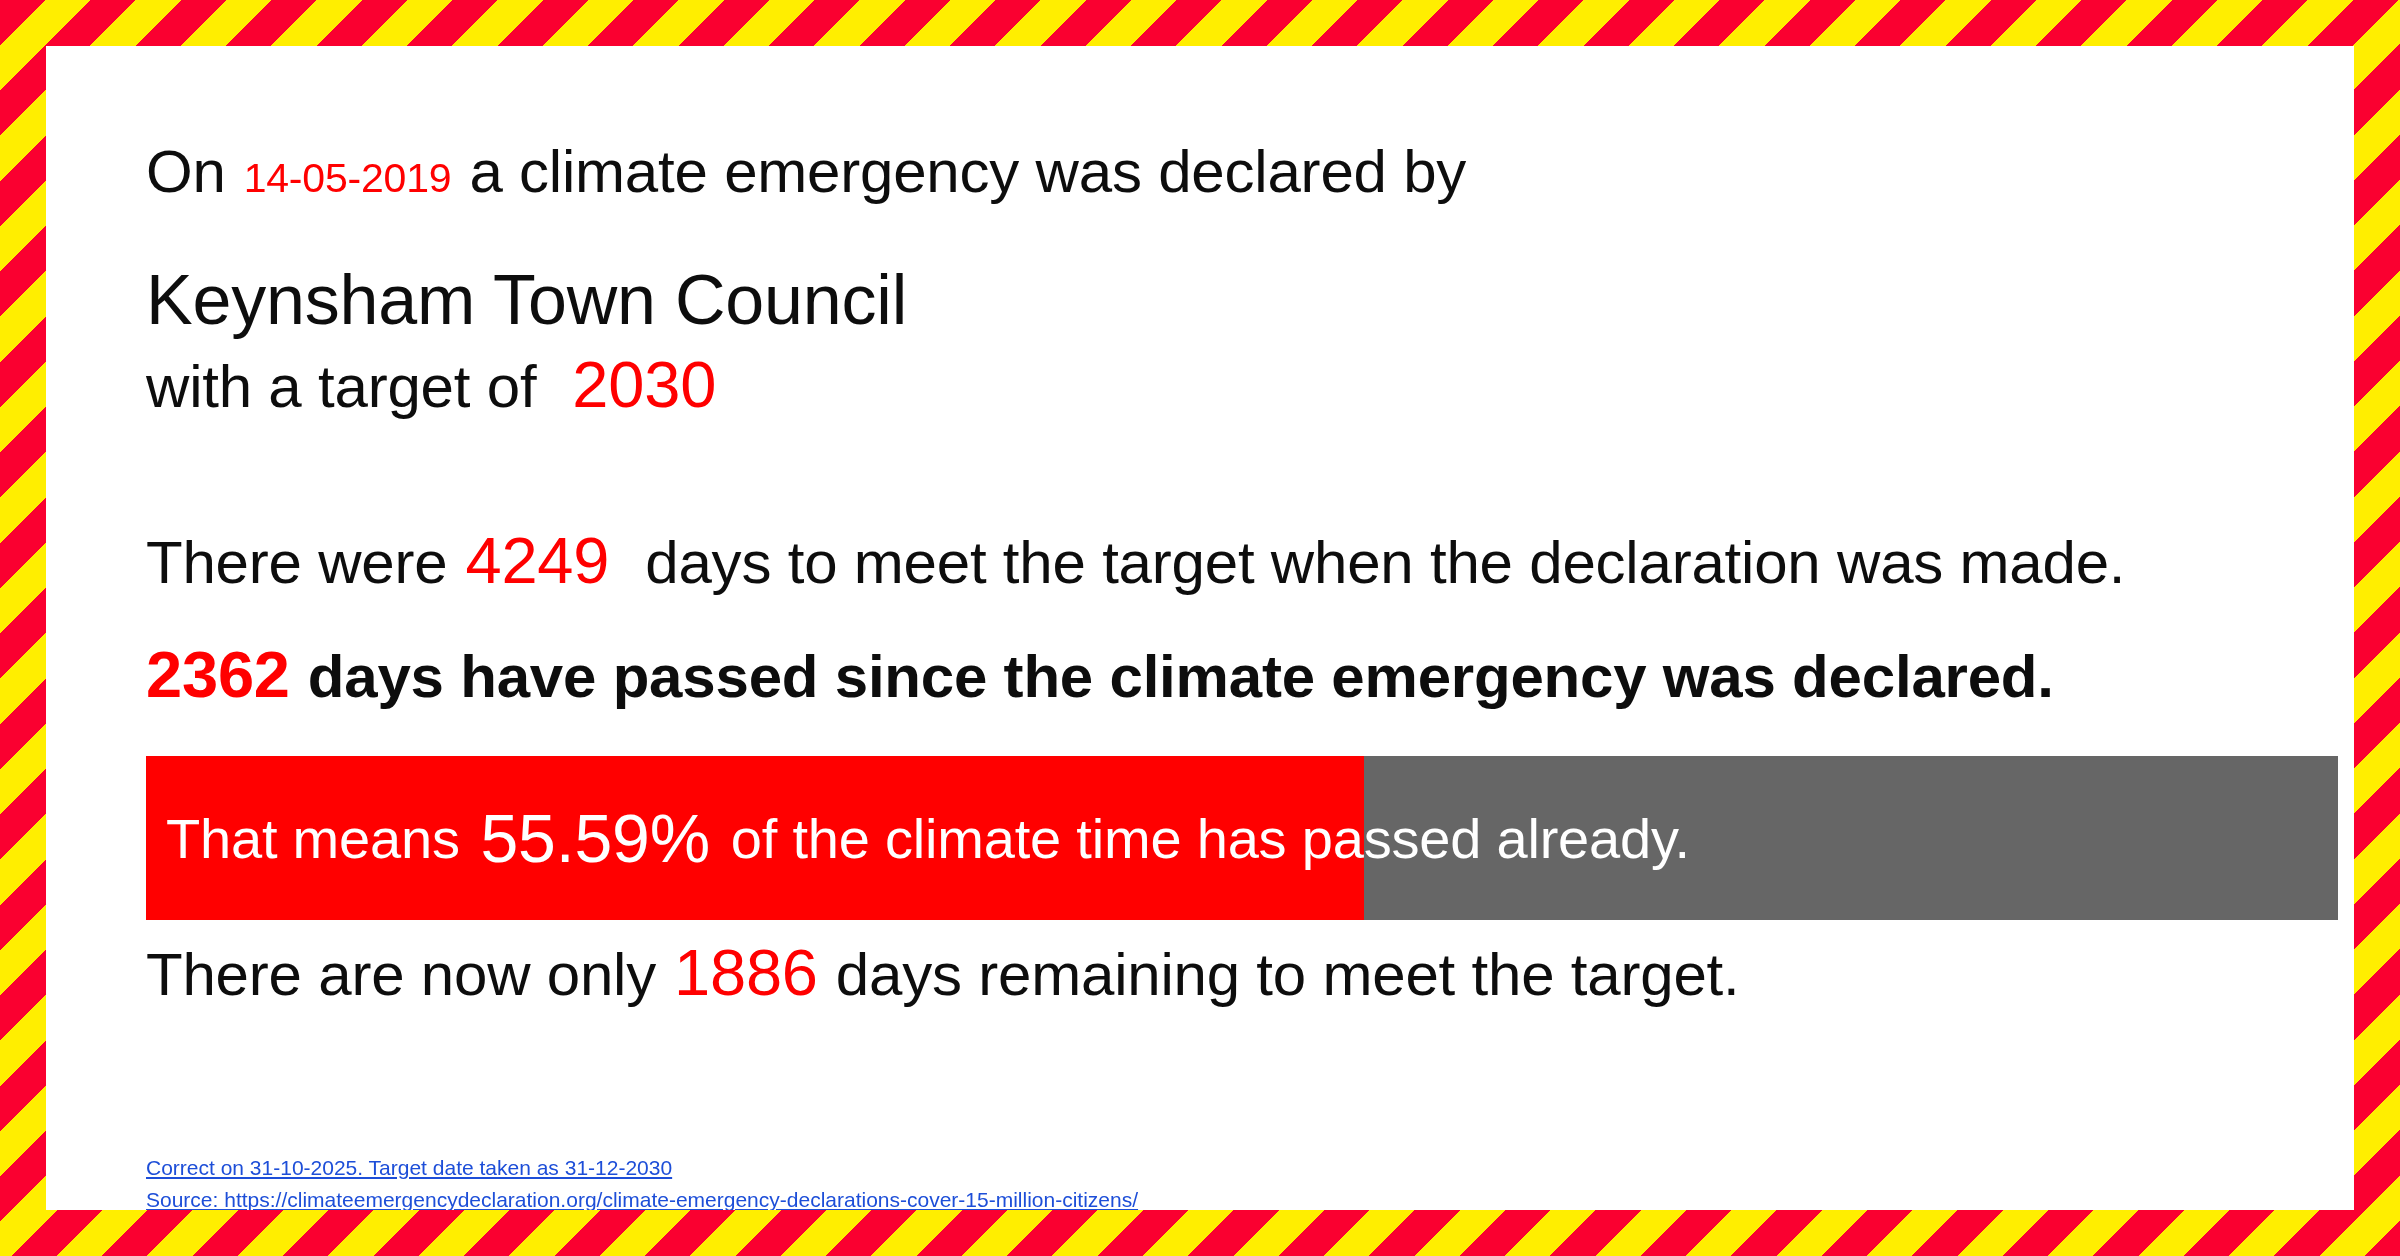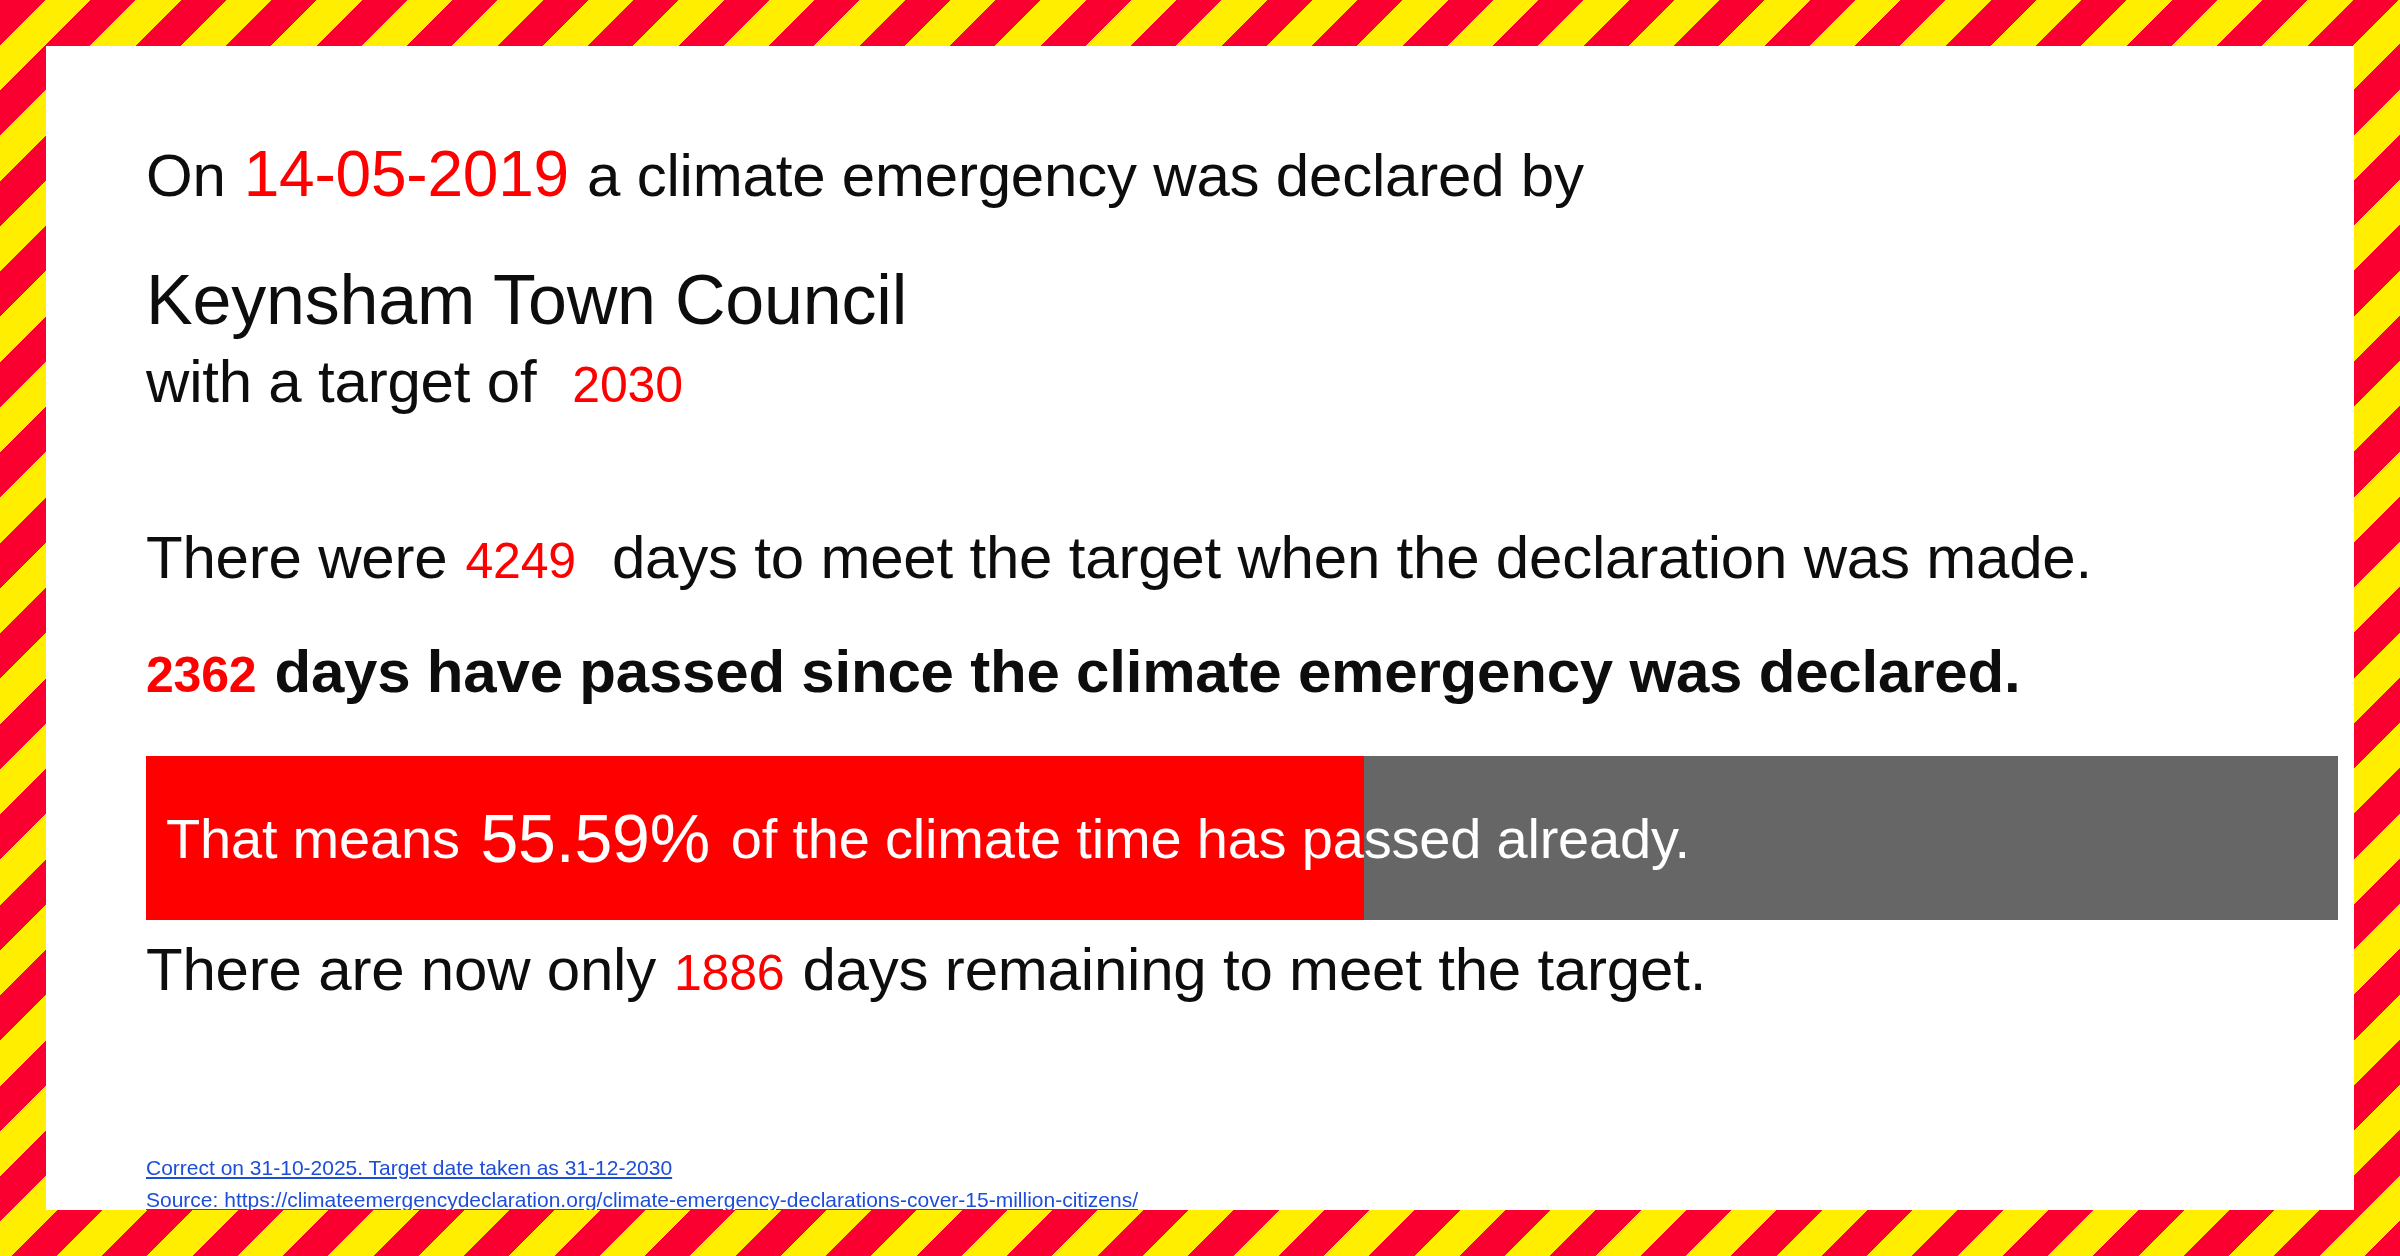--- a/index.html
+++ b/index.html
@@ -52,40 +52,40 @@
     letter-spacing: -0.2px;
   }
 
   .big {
     font-size: 60px;
     line-height: 1.0;
   }
 
   .hl-xl {
     color: #ff0000;
-    font-size: 50px;
+    font-size: 65px;
     line-height: 1;
   }
 
   
   #line-declared       { top: 96px;  }
   
   #line-council        { top: 190px; font-size: 70px; margin-top: 24px; }
   
   #line-target         { top: 306px; }
   
   #line-original-days  { top: 442px; margin-top: 40px; }
   
   #line-days-passed    { top: 596px; font-weight: bold; }
   
   #line-days-remaining { top: 894px; }
 
   .inline-hl-date {
     color: #ff0000;
-    font-size: 64px;
+    font-size: 41px;
   }
 
   
   #progress-bar {
     position: absolute;
     left: 100px;
     top: 710px;
     width: 2192px;
     height: 164px;
     background: #666666;

